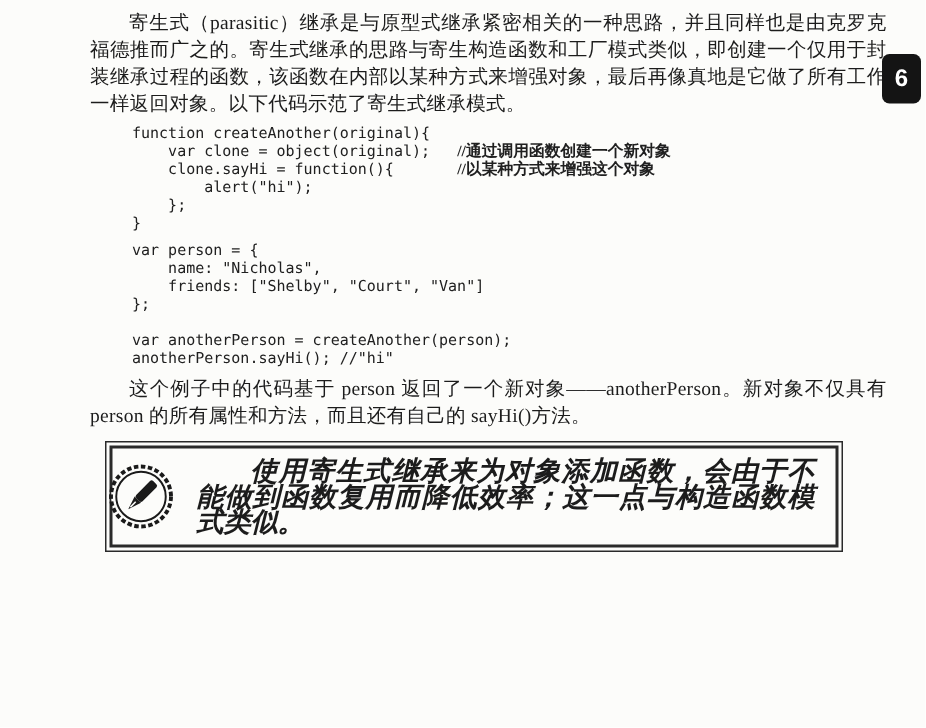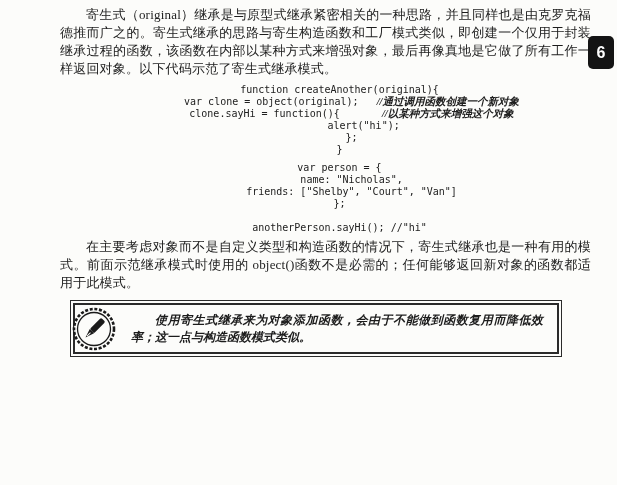--- a/index.html
+++ b/index.html
@@ -41,44 +41,43 @@
     letter-spacing: 0.2px;
   }
 
   .code-block {
     font-family: "DejaVu Sans Mono", "Liberation Mono", monospace;
     font-size: 10px;
     line-height: 12px;
     margin: 6px 0 4px 28px;
     color: #202020;
   }
-  .code-line { white-space: pre; text-align: center; }
+  .code-line { white-space: pre; }
   .code-comment {
-    font-style: italic;
     font-weight: bold;
     font-size: 10.5px;
     font-family: "Liberation Serif", "DejaVu Serif", serif;
   }
 
   .note-wrap {
     position: relative;
     margin: 8px 0 0 10px;
     width: 492px;
   }
   .note-outer {
     border: 1px solid #2a2a2a;
     padding: 2px;
     background: #fcfcfa;
   }
   .note-inner {
     border: 2px solid #2a2a2a;
     padding: 7px 14px 6px 56px;
   }
   .note-text {
-    font-size: 12px;
+    font-size: 18px;
     line-height: 17px;
     font-weight: bold;
     font-style: italic;
     text-indent: 2em;
     text-align: justify;
   }
   .note-icon {
     position: absolute;
     left: 2px;
     top: 50%;
@@ -87,43 +86,44 @@
     height: 44px;
   }
 </style>
 </head>
 <body>
 
 <div class="page">
 
   <div class="chapter-tab">6</div>
 
-  <p class="body">寄生式（original）继承是与原型式继承紧密相关的一种思路，并且同样也是由克罗克福德推而广之的。寄生式继承的思路与寄生构造函数和工厂模式类似，即创建一个仅用于封装继承过程的函数，该函数在内部以某种方式来增强对象，最后再像真地是它做了所有工作一样返回对象。以下代码示范了寄生式继承模式。</p>
+  <p class="body">寄生式（parasitic）继承是与原型式继承紧密相关的一种思路，并且同样也是由克罗克福德推而广之的。寄生式继承的思路与寄生构造函数和工厂模式类似，即创建一个仅用于封装继承过程的函数，该函数在内部以某种方式来增强对象，最后再像真地是它做了所有工作一样返回对象。以下代码示范了寄生式继承模式。</p>
 
   <div class="code-block">
       <div class="code-line"><span class="code-text">function createAnother(original){</span></div>
       <div class="code-line"><span class="code-text">    var clone = object(original);   </span><span class="code-comment">//通过调用函数创建一个新对象</span></div>
       <div class="code-line"><span class="code-text">    clone.sayHi = function(){       </span><span class="code-comment">//以某种方式来增强这个对象</span></div>
       <div class="code-line"><span class="code-text">        alert("hi");</span></div>
       <div class="code-line"><span class="code-text">    };</span></div>
       <div class="code-line"><span class="code-text">}</span></div>
     </div>
 
 
   <div class="code-block">
       <div class="code-line"><span class="code-text">var person = {</span></div>
       <div class="code-line"><span class="code-text">    name: "Nicholas",</span></div>
       <div class="code-line"><span class="code-text">    friends: ["Shelby", "Court", "Van"]</span></div>
       <div class="code-line"><span class="code-text">};</span></div>
       <div class="code-line"><span class="code-text">&nbsp;</span></div>
+      <div class="code-line"><span class="code-text">var anotherPerson = createAnother(person);</span></div>
       <div class="code-line"><span class="code-text">anotherPerson.sayHi(); //"hi"</span></div>
     </div>
 
+  <p class="body">这个例子中的代码基于 person 返回了一个新对象——anotherPerson。新对象不仅具有 person 的所有属性和方法，而且还有自己的 sayHi()方法。</p>
 
-  <p class="body">在主要考虑对象而不是自定义类型和构造函数的情况下，寄生式继承也是一种有用的模式。前面示范继承模式时使用的 object()函数不是必需的；任何能够返回新对象的函数都适用于此模式。</p>
 
   <div class="note-wrap">
     <div class="note-outer">
       <div class="note-inner">
         <p class="note-text">使用寄生式继承来为对象添加函数，会由于不能做到函数复用而降低效率；这一点与构造函数模式类似。</p>
       </div>
     </div>
     <svg class="note-icon" viewBox="0 0 44 44">
       <circle cx="22" cy="22" r="20" fill="#fcfcfa" stroke="#1a1a1a" stroke-width="2.6" stroke-dasharray="3 1.7"></circle>
       <circle cx="22" cy="22" r="16.5" fill="#fcfcfa" stroke="#1a1a1a" stroke-width="1.3"></circle>

